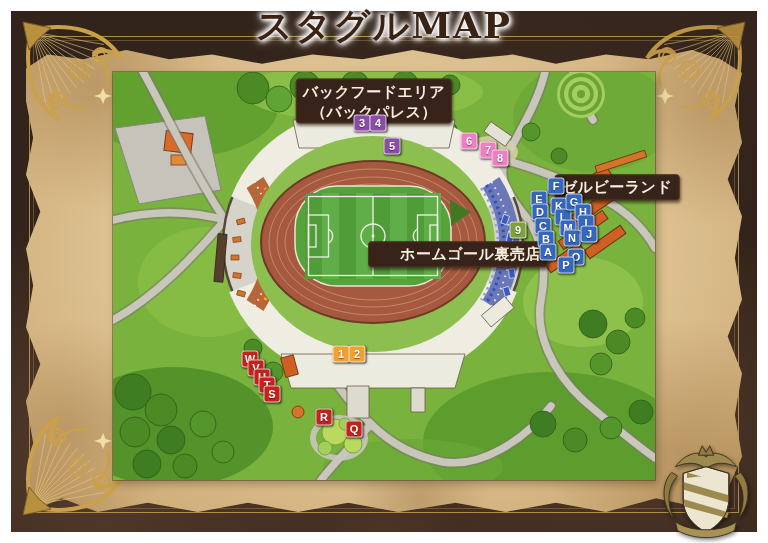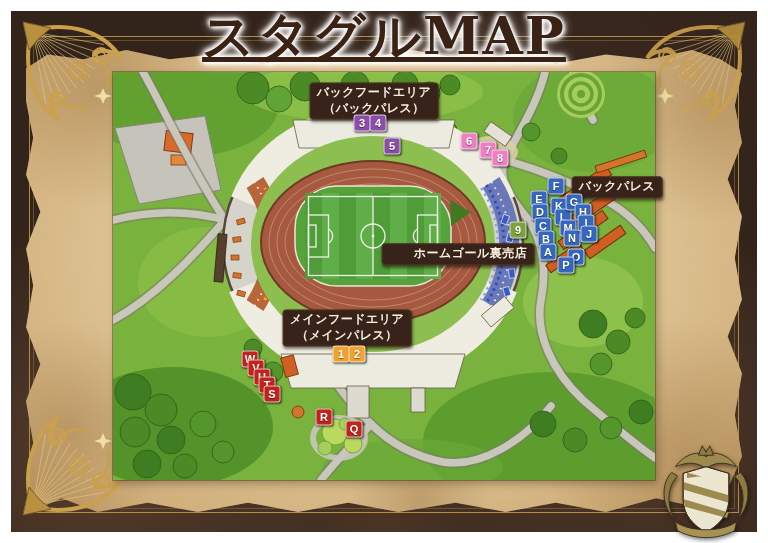--- a/index.html
+++ b/index.html
@@ -27,36 +27,36 @@
       radial-gradient(circle at 96% 12%, rgba(138,98,52,.32), transparent 15%),
       radial-gradient(circle at 55% 97%, rgba(132,94,48,.3), transparent 12%),
       radial-gradient(ellipse at 50% 45%, #e9d1a6 0%, #ddc191 55%, #cfae7a 83%, #b6915c 100%);
     clip-path:polygon(0% 4%,3% 1%,8% 2%,14% 0%,20% 2%,26% 1%,33% 3%,40% 1%,47% 2%,54% 0%,
       61% 2%,68% 1%,74% 3%,81% 1%,87% 2%,93% 0%,97% 2%,100% 5%,99% 12%,100% 20%,98% 28%,
       100% 36%,99% 45%,100% 54%,98% 62%,100% 70%,99% 79%,100% 88%,98% 95%,94% 99%,88% 97%,
       81% 100%,74% 98%,67% 100%,60% 98%,52% 100%,45% 98%,38% 100%,31% 98%,24% 100%,17% 98%,
       10% 100%,5% 97%,2% 99%,0% 93%,1% 85%,0% 76%,2% 68%,0% 60%,1% 51%,0% 43%,2% 35%,0% 27%,1% 19%,0% 11%);}
   
   .title{position:absolute;left:0;right:0;top:2px;z-index:6;text-align:center;
-    font-family:"DejaVu Serif","Liberation Serif",serif;font-weight:bold;font-size:52px;
+    font-family:"DejaVu Serif","Liberation Serif",serif;font-weight:bold;font-size:36px;
     letter-spacing:2px;color:#3a2315;
     text-shadow:0 0 3px #fff,0 0 6px #fff,0 0 12px rgba(255,255,255,.95),
-      2px 2px 4px rgba(255,255,255,.9),-2px -2px 4px rgba(255,255,255,.9);text-decoration:underline;}
+      2px 2px 4px rgba(255,255,255,.9),-2px -2px 4px rgba(255,255,255,.9);}
   
   .ornament{position:absolute;z-index:4;width:112px;height:112px;}
   .orn-tl{left:17px;top:16px;}
   .orn-tr{right:17px;top:16px;transform:scaleX(-1);opacity:.9;}
   .orn-bl{left:17px;bottom:22px;transform:scaleY(-1);}
   
   .map{position:absolute;left:113px;top:72px;width:542px;height:408px;z-index:4;
     box-shadow:0 0 0 1px rgba(70,50,30,.45), 3px 4px 8px rgba(60,40,20,.35);}
   
   .overlay{position:absolute;inset:0;z-index:5;pointer-events:none;}
   .area-label{position:absolute;transform:translate(-50%,-50%);background:#38231a;
-    color:#f7eedd;font-size:12px;font-weight:bold;line-height:1.3;text-align:center;
+    color:#f7eedd;font-size:15px;font-weight:bold;line-height:1.3;text-align:center;
     padding:3px 7px;border-radius:4px;white-space:nowrap;letter-spacing:.5px;
     box-shadow:1px 2px 3px rgba(30,18,10,.55), inset 0 0 0 1px rgba(120,85,55,.35);}
   .marker{position:absolute;transform:translate(-50%,-50%);min-width:13px;height:15px;
     padding:0 1px;border-radius:3px;color:#fff;font-size:11px;font-weight:bold;
     line-height:15px;text-align:center;border:1px solid rgba(255,255,255,.7);
     box-shadow:1px 1px 2px rgba(0,0,0,.55);text-shadow:0 1px 1px rgba(0,0,0,.45);
     font-family:"Liberation Sans",sans-serif;}
   
   .crest{position:absolute;left:658px;top:440px;width:96px;height:100px;z-index:7;
     filter:drop-shadow(1px 2px 2px rgba(0,0,0,.5));}
@@ -283,23 +283,22 @@
       <circle cx="240" cy="372" r="9" fill="#b9d95f"></circle>
       <circle cx="212" cy="376" r="7" fill="#a4ce5e"></circle>
       <circle cx="232" cy="352" r="6" fill="#a4ce5e"></circle>
     </g>
     <rect x="170" y="284" width="13" height="20" fill="#cf5f22" stroke="#6e3010" stroke-width=".8" transform="rotate(-15 177 294)"></rect>
     <circle cx="185" cy="340" r="6" fill="#d4742a" stroke="#6e3010" stroke-width=".8"></circle>
   </svg>
 
   <div class="overlay" id="overlay">
       <div class="area-label" style="left: 374px; top: 101px;">バックフードエリア<br>（バックパレス）</div>
-      <div class="area-label" style="left: 617px; top: 187px;">バックパレス</div>
+      <div class="area-label" style="left: 617px; top: 187px;">ゼルビーランド</div>
       <div class="area-label" style="left: 458px; top: 254px; padding-left: 32px;">ホームゴール裏売店</div>
-      <div class="area-label" style="left: 347px; top: 328px;">メインフードエリア<br>（メインパレス）</div>
       <div class="marker" style="left: 362px; top: 123px; background: rgb(139, 77, 168);">3</div>
       <div class="marker" style="left: 378px; top: 123px; background: rgb(139, 77, 168);">4</div>
       <div class="marker" style="left: 392px; top: 146px; background: rgb(139, 77, 168);">5</div>
       <div class="marker" style="left: 469px; top: 141px; background: rgb(240, 126, 194);">6</div>
       <div class="marker" style="left: 488px; top: 150px; background: rgb(240, 126, 194);">7</div>
       <div class="marker" style="left: 500px; top: 158px; background: rgb(240, 126, 194);">8</div>
       <div class="marker" style="left: 518px; top: 230px; background: rgb(125, 162, 61);">9</div>
       <div class="marker" style="left: 341px; top: 354px; background: rgb(242, 161, 44);">1</div>
       <div class="marker" style="left: 357px; top: 354px; background: rgb(242, 161, 44);">2</div>
       <div class="marker" style="left: 556px; top: 186px; background: rgb(52, 103, 189);">F</div>

